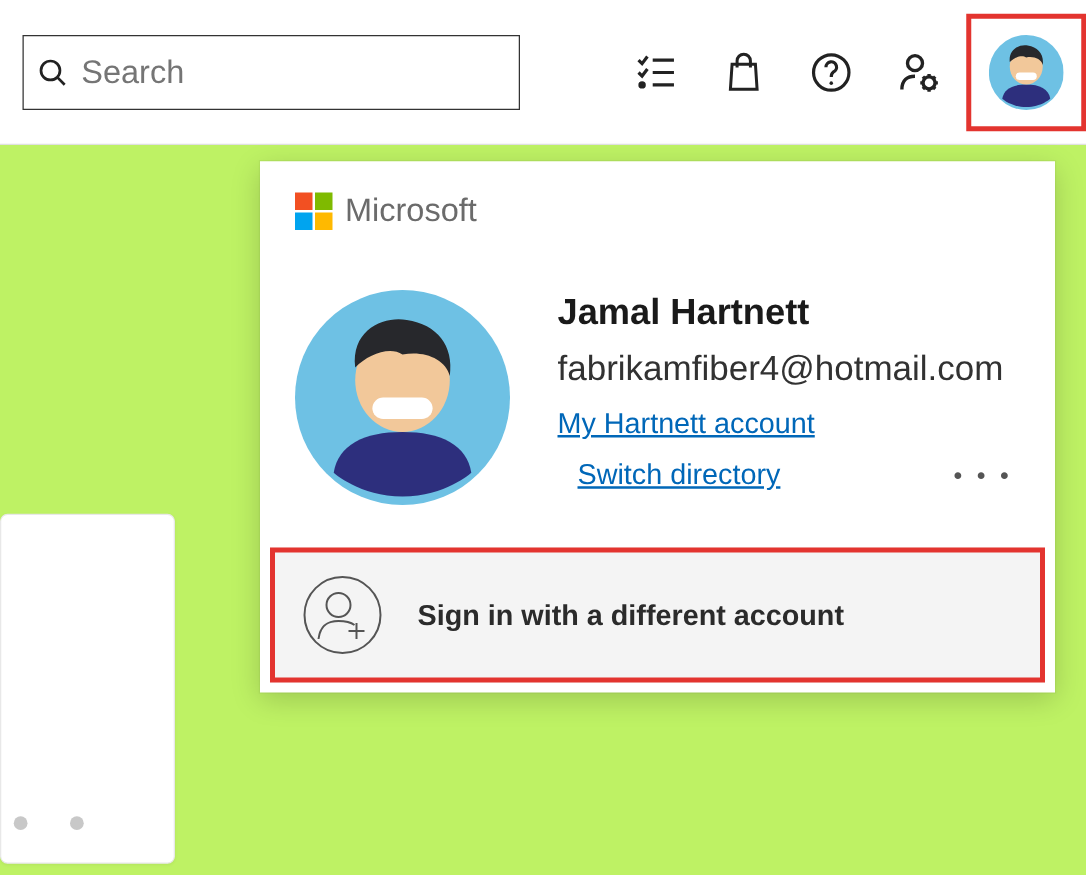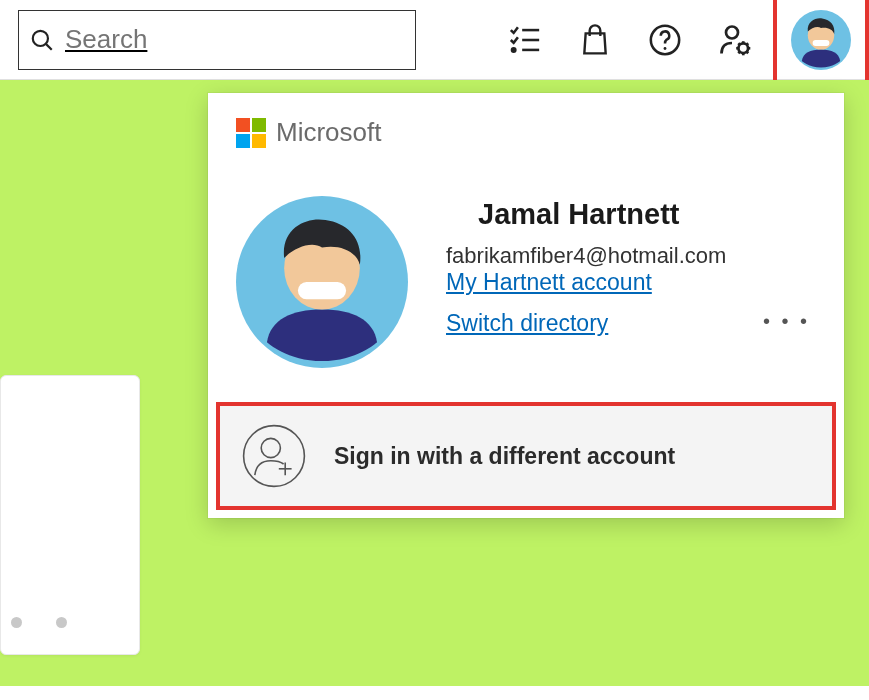--- a/index.html
+++ b/index.html
@@ -10,22 +10,21 @@
       height: 700px;
       overflow: hidden;
       position: relative;
     }
     .toolbar {
       display: flex;
       align-items: center;
       padding: 10px 10px 10px 18px;
       gap: 26px;
       border-bottom: 1px solid #e0e0e0;
-      height: 80px;
-      text-decoration: underline;
+      height: 116px;
     }
     .search-box {
       display: flex;
       align-items: center;
       border: 1.5px solid #333;
       height: 60px;
       width: 398px;
       padding: 0 10px;
       gap: 10px;
     }
@@ -122,23 +121,23 @@
       color: #222;
       cursor: pointer;
     }
     .flyout-body {
       display: flex;
       padding: 34px 28px 28px 28px;
       gap: 38px;
     }
     .avatar-large { width: 172px; height: 172px; flex: 0 0 auto; }
     .user-info { flex: 1; padding-top: 2px; }
-    .user-name { font-size: 29px; font-weight: 700; color: #1a1a1a; margin-bottom: 12px; margin-left: 32px; }
-    .user-email { font-size: 22px; color: #323232; }
-    .link-row { display:flex; align-items:flex-start; justify-content:space-between; }
+    .user-name { font-size: 29px; font-weight: 700; color: #1a1a1a; margin-bottom: 12px; }
+    .user-email { font-size: 28px; color: #323232; margin-bottom: 14px; }
+    .link-row { display:flex; align-items:flex-end; justify-content:space-between;margin-left:16px; }
     .user-link {
       font-size: 23px;
       color: #0067b8;
       text-decoration: underline;
       margin-bottom: 14px;
       display: inline-block;
       cursor: pointer;
     }
     .ellipsis { color: #555; font-size: 20px; letter-spacing: 3px; cursor:pointer; padding-right:6px; }
     .flyout-footer {

